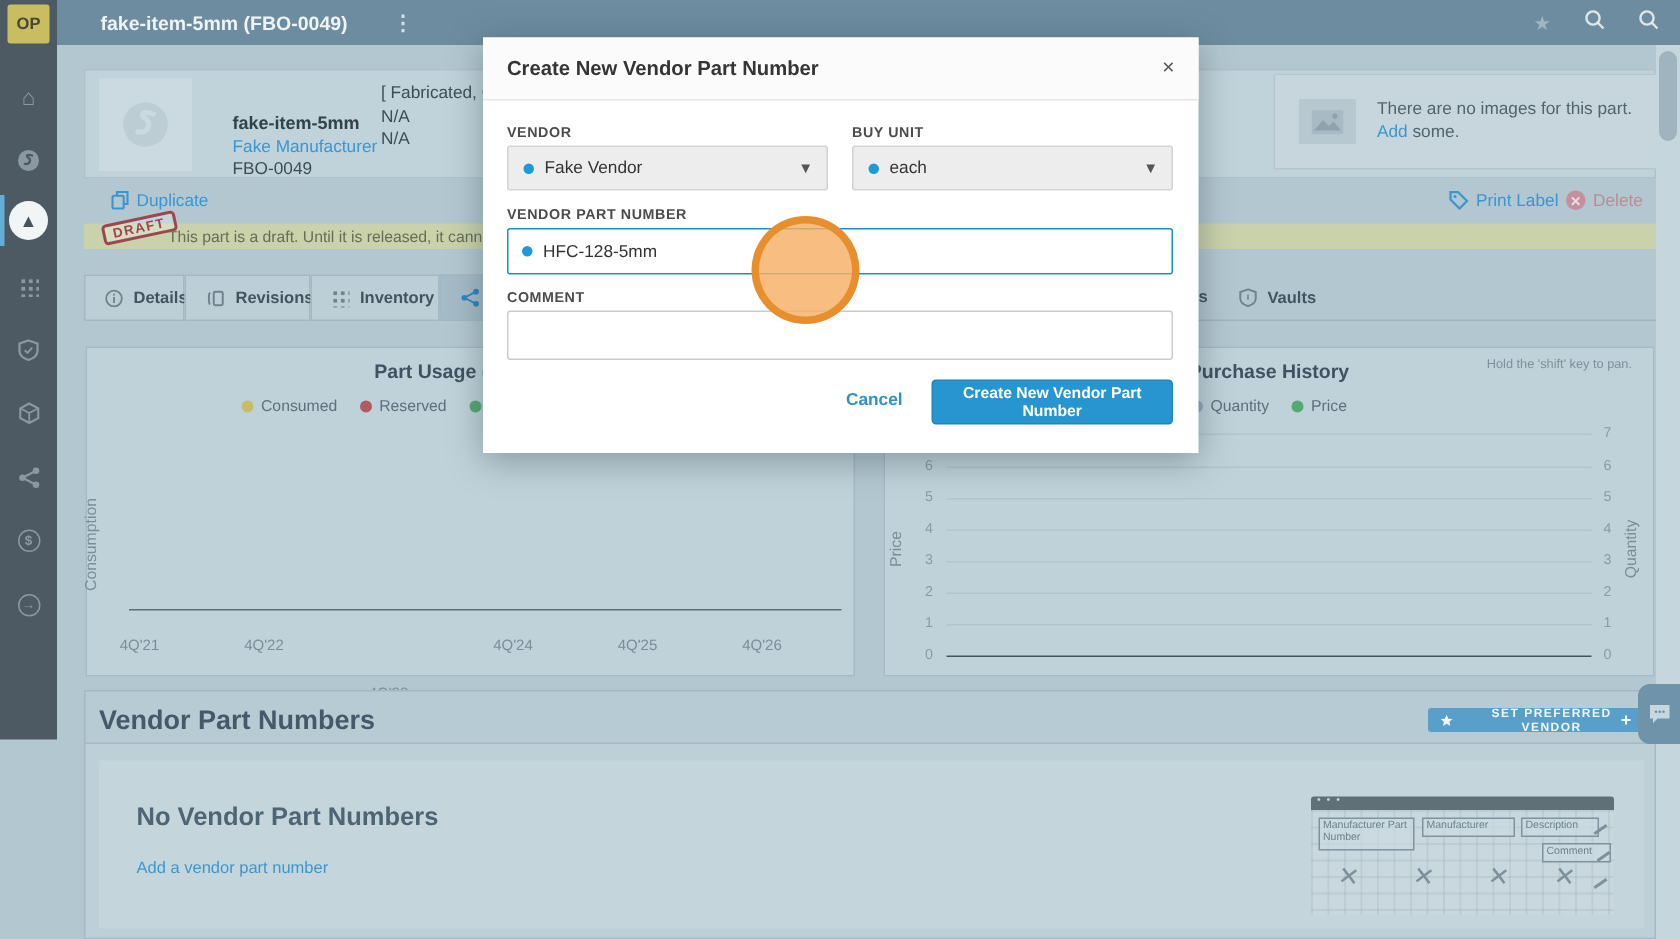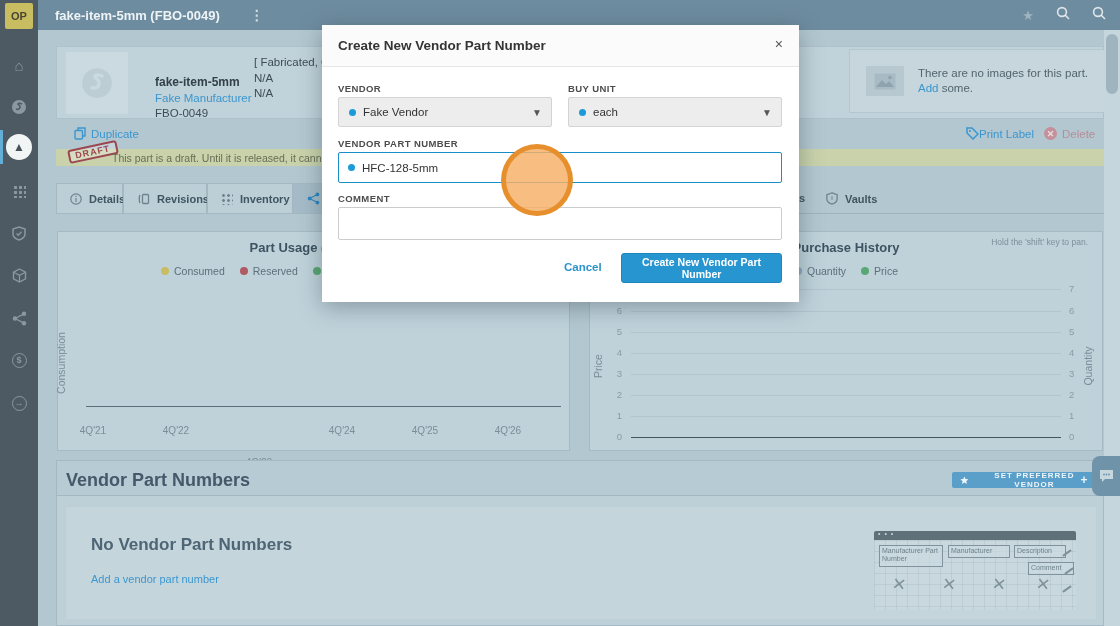--- a/index.html
+++ b/index.html
@@ -1,52 +1,52 @@
 <!DOCTYPE html>
 <html><head>
 <meta charset="utf-8">
 <style>
   * { margin:0; padding:0; box-sizing:border-box; }
   body { font-family:"Liberation Sans", sans-serif; background:#888; }
   .screen { position:relative; width:1120px; height:626px; background:#b3c7d1; overflow:hidden; font-family:"Liberation Sans",sans-serif; }
 
   
-  .sidebar { position:absolute; left:0; top:0; width:38px; height:626px; background:#4d5a63; z-index:5; }
+  .sidebar { position:absolute; left:0; top:0; width:38px; height:493px; background:#4d5a63; z-index:5; }
   .logo-badge { position:absolute; left:5px; top:3px; width:28px; height:26px; background:#c9bd62; color:#4a4632; font-weight:bold; font-size:11px; display:flex; align-items:center; justify-content:center; border-radius:2px; }
   .side-ic { position:absolute; left:0; width:38px; height:30px; display:flex; align-items:center; justify-content:center; color:#8a98a2; font-size:15px; }
   .side-ic svg { display:block; }
   .active-wrap { position:absolute; left:0; width:38px; height:34px; display:flex; align-items:center; justify-content:center; }
   .active-bar { position:absolute; left:0; top:0; width:3px; height:34px; background:#62aed6; }
   .active-circle { width:26px; height:26px; background:#f2f5f6; border-radius:50%; display:flex; align-items:center; justify-content:center; color:#46535c; font-size:12px; }
   .dots-grid { width:13px; height:13px; background:radial-gradient(circle,#8a98a2 1.4px,transparent 1.6px); background-size:5px 5px; background-position:0 0; }
   .circle-glyph { width:15px; height:15px; border:1.5px solid #8a98a2; border-radius:50%; display:flex; align-items:center; justify-content:center; font-size:9px; font-weight:bold; }
 
   
-  .topbar { position:absolute; left:38px; top:0; width:1082px; height:30px; background:#6e8ca0; display:flex; align-items:center; z-index:4; }
+  .topbar { position:absolute; left:38px; top:0; width:1082px; height:30px; background:#6e8ca0; display:flex; align-items:center; z-index:4;padding-left:12px; }
   .tb-title { color:#eef3f5; font-size:13px; font-weight:bold; margin-left:17px; }
   .tb-kebab { color:#d3dde3; font-size:14px; font-weight:bold; margin-left:30px; cursor:pointer; }
   .tb-right { position:absolute; right:14px; display:flex; gap:22px; align-items:center; }
   .tb-ic { color:rgba(255,255,255,0.78); }
   .tb-ic.faint { color:rgba(255,255,255,0.35); font-size:13px; }
 
   
   .part-card { position:absolute; left:56px; top:46px; width:1048px; height:73px; background:#c0d2da; border:1px solid #aec2cb; }
   .part-thumb { position:absolute; left:9px; top:5px; width:62px; height:62px; background:#cbdae0; display:flex; align-items:center; justify-content:center; color:#b3c5cd; font-size:30px; font-weight:bold; }
   .part-col { position:absolute; left:98px; top:8px; line-height:15.5px; font-size:11.5px; color:#3e4c55;margin-top:20px; }
   .part-name { font-weight:bold; font-size:12px; color:#33414a; }
   .blue-link { color:#3b96ce; text-decoration:none; cursor:pointer; }
   .attr-col { position:absolute; left:197px; top:8px; line-height:15.5px; font-size:11.5px; color:#3e4c55; }
   .img-card { position:absolute; left:792px; top:2px; width:304px; height:64px; background:#c7d6dd; border:1px solid #b4c7cf; display:flex; align-items:center; padding-left:16px; gap:14px; }
   .img-ph { width:38px; height:30px; background:#b7c8d0; display:flex; align-items:center; justify-content:center; }
   .img-card-text { font-size:11.5px; color:#52646e; line-height:15px; }
 
   
   .action-row { position:absolute; left:56px; top:127px; width:1048px; height:18px; font-size:11.5px; }
   .dup-link { position:absolute; left:18px; display:flex; gap:5px; align-items:center; color:#3b96ce; cursor:pointer; }
-  .print-link { position:absolute; left:910px; display:flex; gap:0; align-items:center; color:#3b96ce; cursor:pointer; }
+  .print-link { position:absolute; left:910px; display:flex; gap:5px; align-items:center; color:#3b96ce; cursor:pointer; }
   .del-link { position:absolute; left:988px; display:flex; gap:5px; align-items:center; color:#b68d97; cursor:pointer; }
   .del-x { width:13px; height:13px; border-radius:50%; background:#c3909b; color:#e9dfe1; font-size:9px; display:flex; align-items:center; justify-content:center; font-weight:bold; }
 
   
   .draft-banner { position:absolute; left:56px; top:149px; width:1048px; height:17px; background:#c9d2ab; }
   .draft-stamp { position:absolute; left:12px; top:-4px; transform:rotate(-12deg); border:2px solid #9c4650; color:#9c4650; font-weight:bold; font-size:9px; letter-spacing:1px; padding:0 5px; border-radius:3px; background:rgba(255,255,255,0.25); }
   .draft-text { position:absolute; left:56px; top:3px; font-size:10.5px; color:#686d55; }
 
   
   .tabbar { position:absolute; left:56px; top:183px; width:1048px; height:31px; border-bottom:1px solid #9fb4be; }

